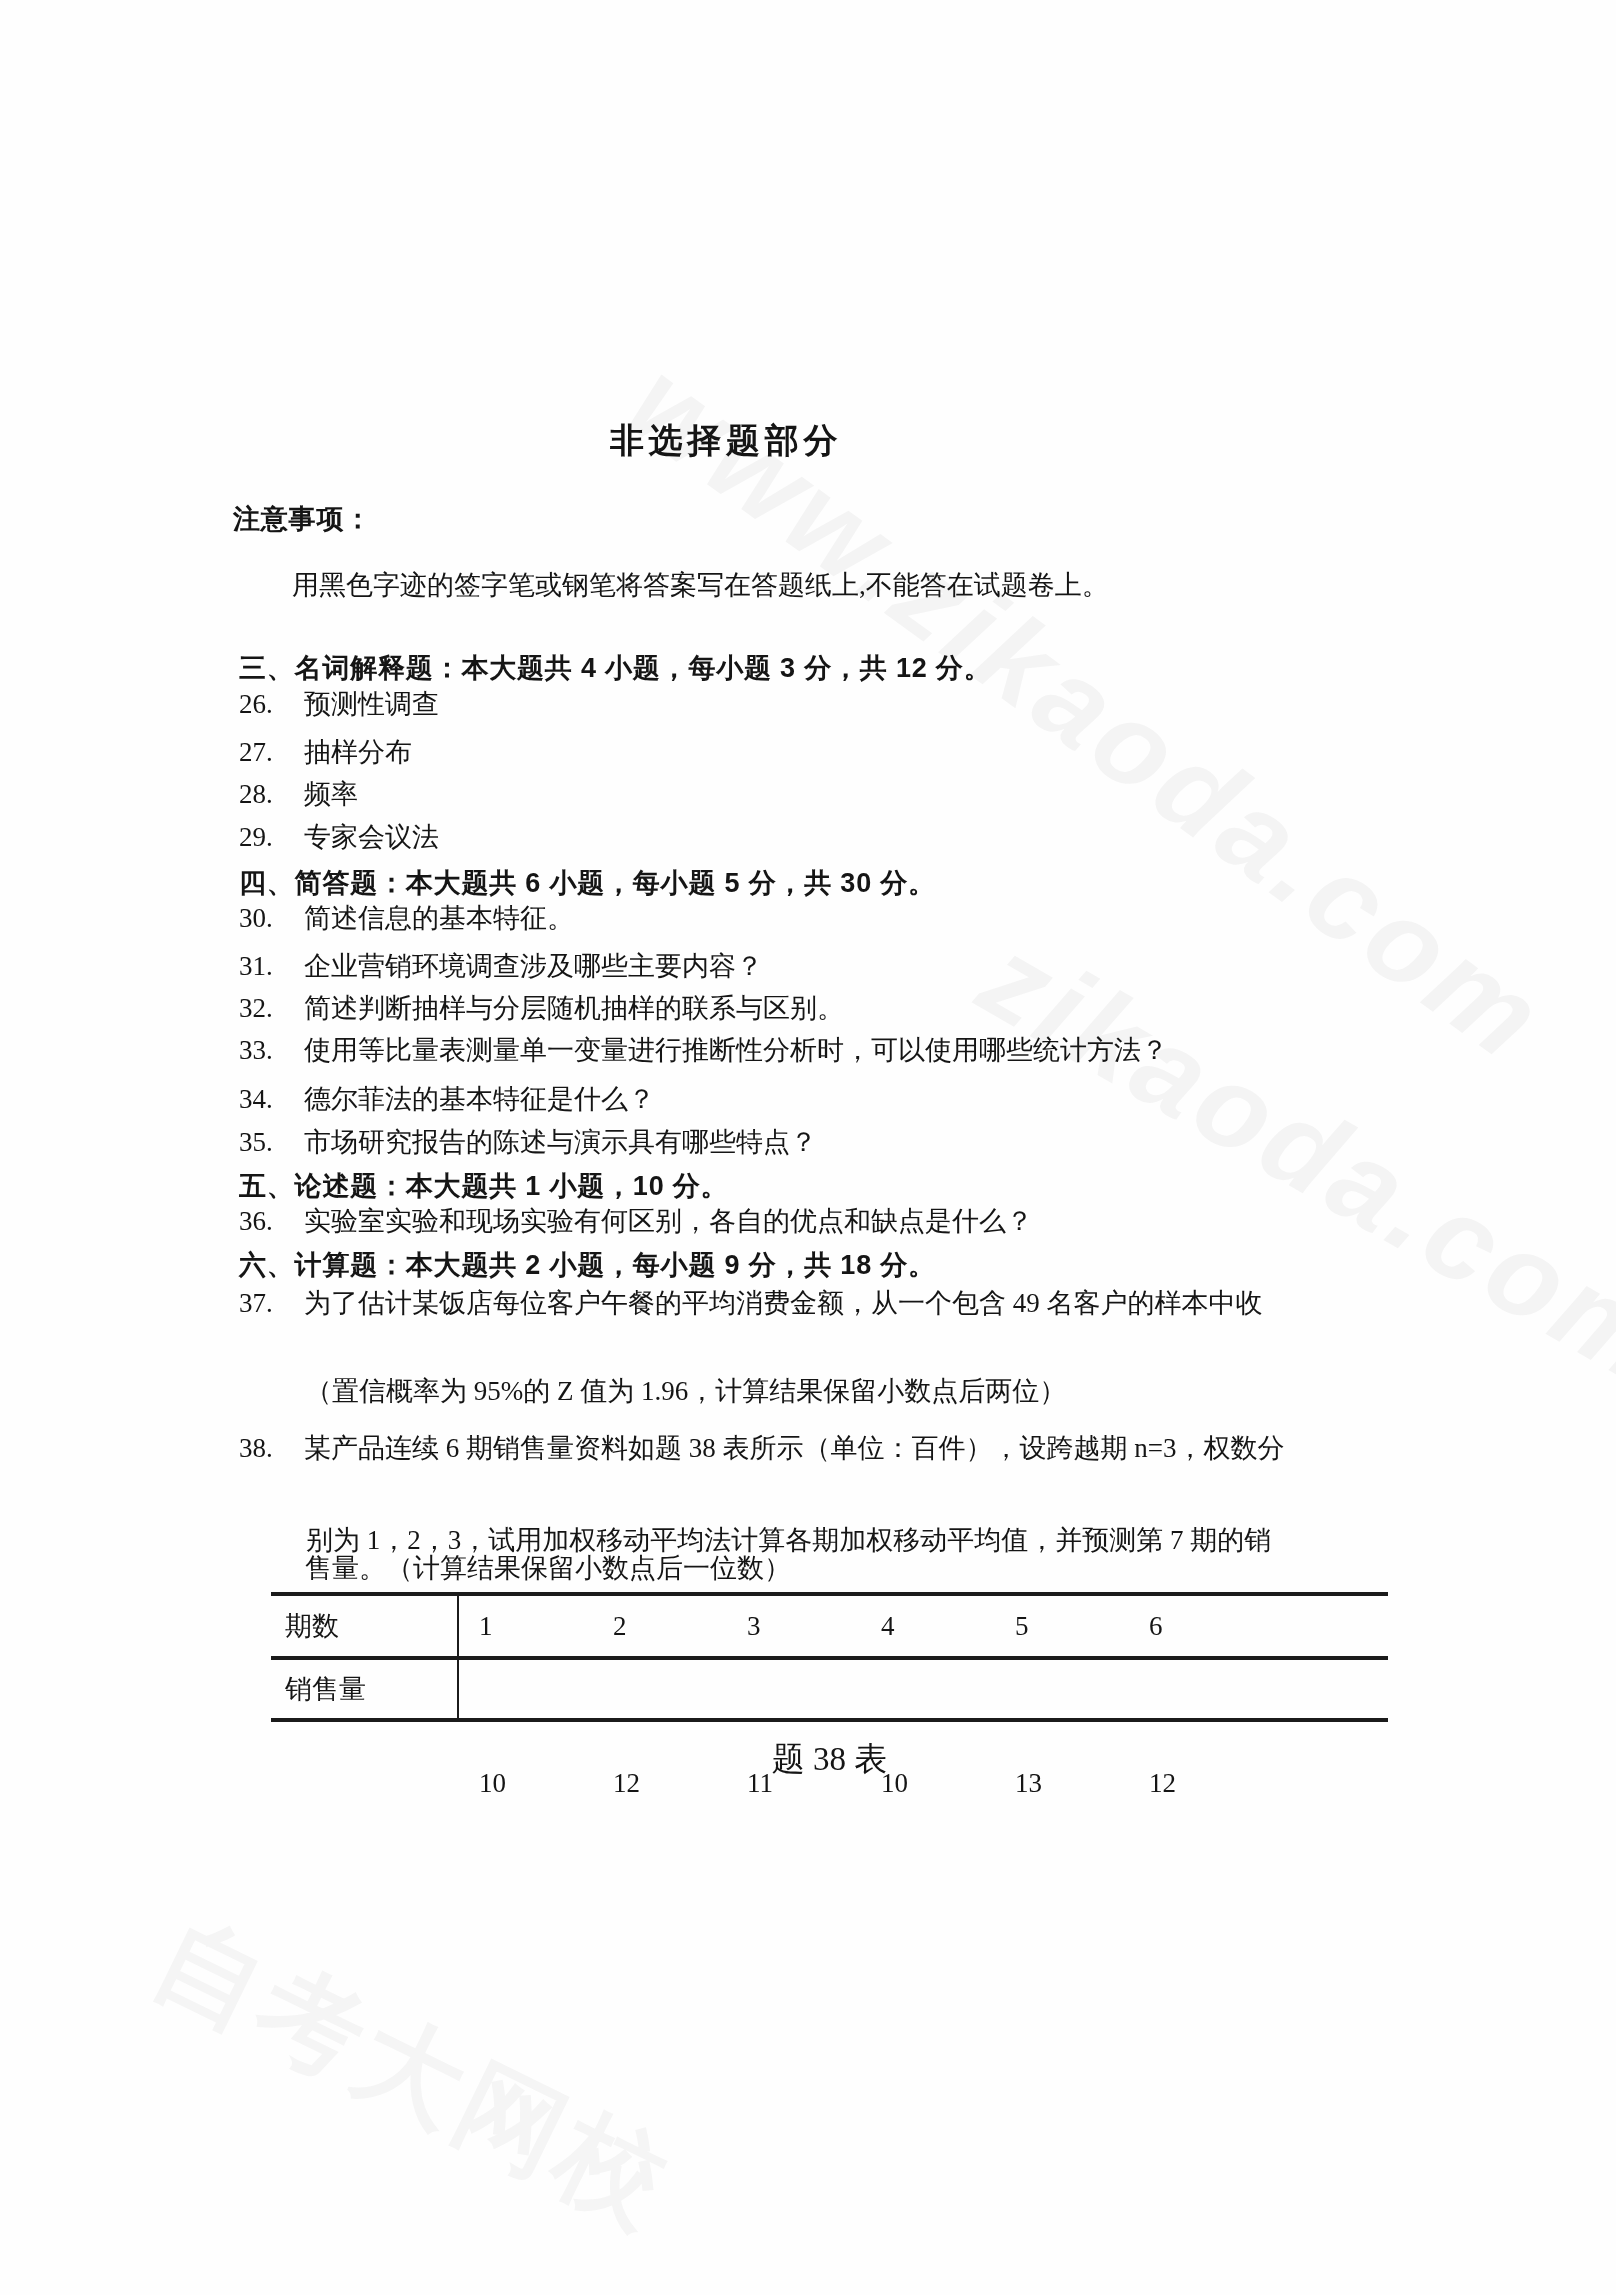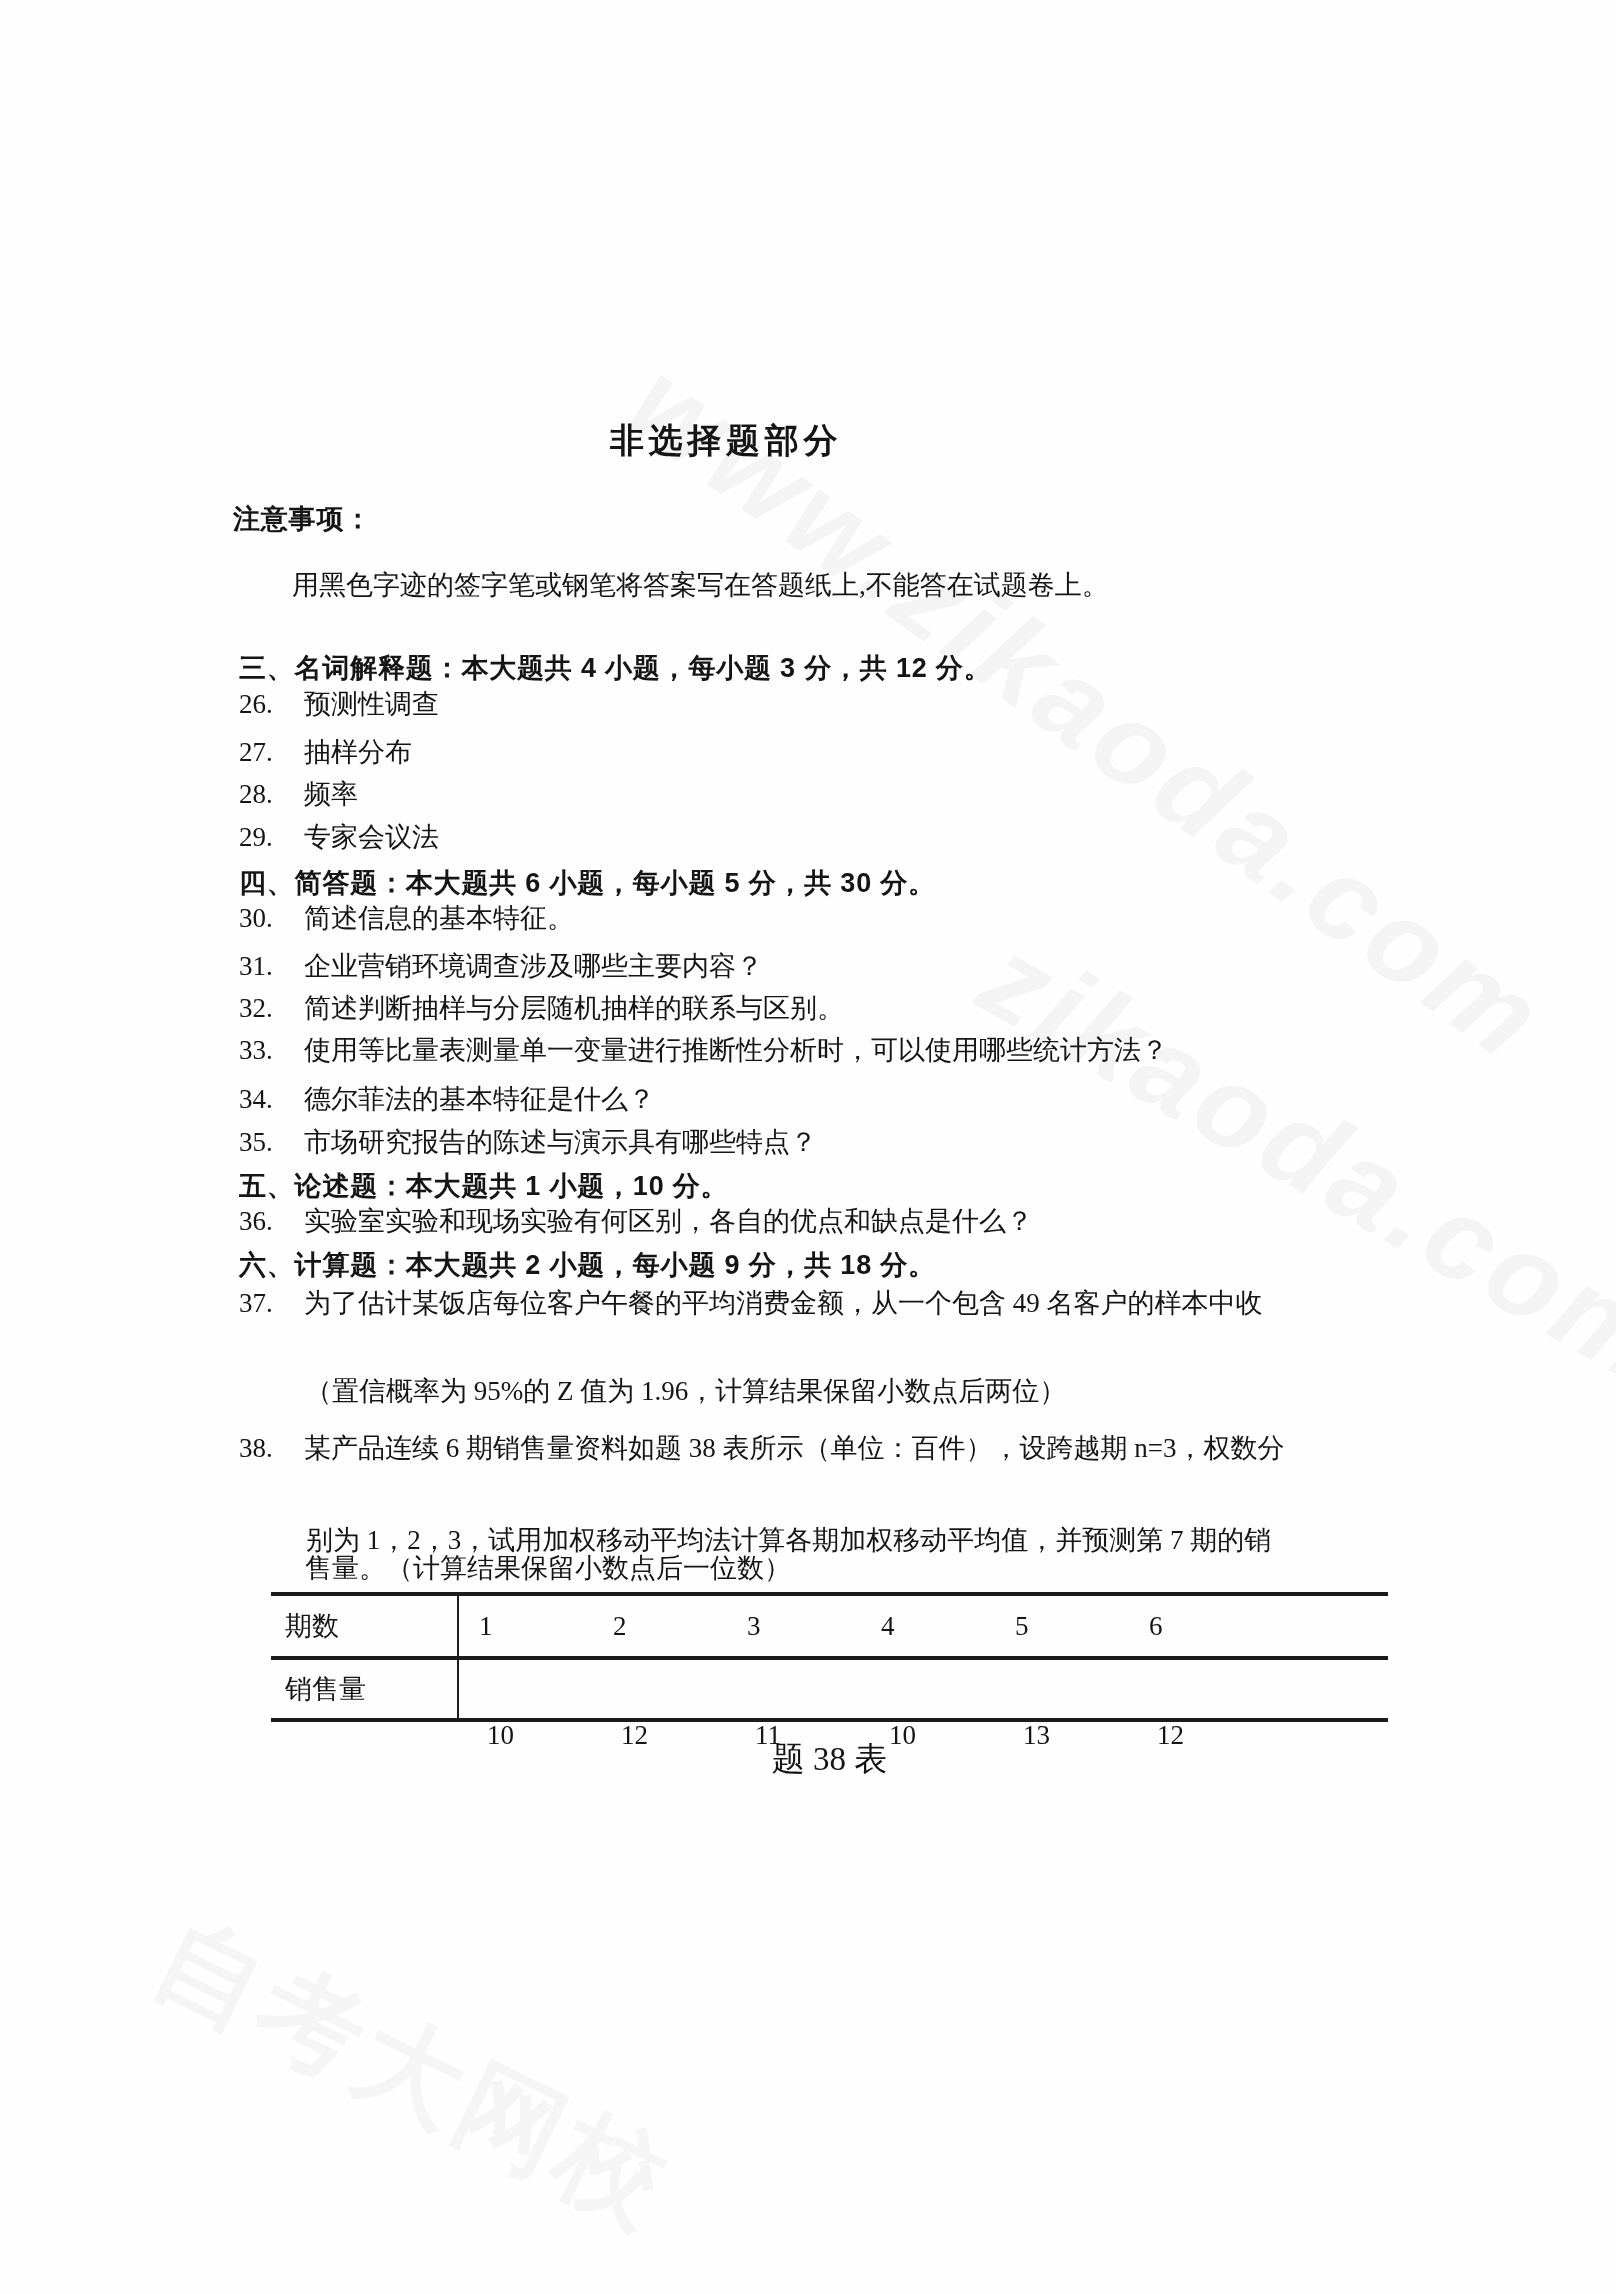--- a/index.html
+++ b/index.html
@@ -154,20 +154,20 @@
   <div class="t-hline" style="top:1656px;"></div>
   <div class="t-hline" style="top:1718px;"></div>
   <div class="t-vline"></div>
 
   <div class="line" style="left:285px;top:1611px;">期数</div>
   <div class="line" style="left:479px;top:1611px;">
     <span class="t-cell">1</span><span class="t-cell">2</span><span class="t-cell">3</span><span class="t-cell">4</span><span class="t-cell">5</span><span class="t-cell">6</span>
   </div>
 
   <div class="line" style="left:285px;top:1674px;">销售量</div>
-  <div class="line" style="left:479px;top:1720px;margin-left:8px;">
+  <div class="line" style="left:479px;top:1768px;">
     <span class="t-cell">10</span><span class="t-cell">12</span><span class="t-cell">11</span><span class="t-cell">10</span><span class="t-cell">13</span><span class="t-cell">12</span>
   </div>
 
   <div class="t-caption">题 38 表</div>
 
 </div>
 
 
 </body></html>

